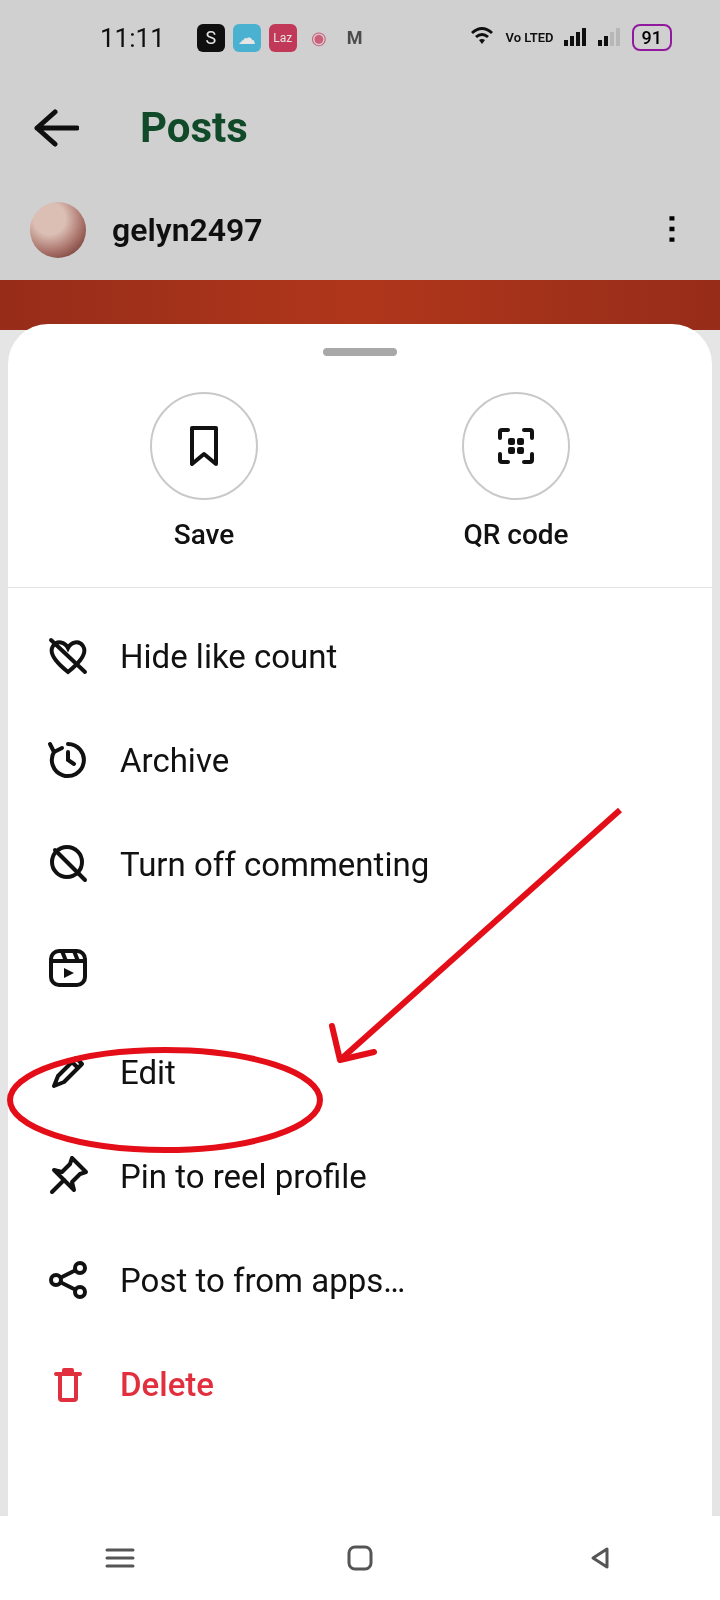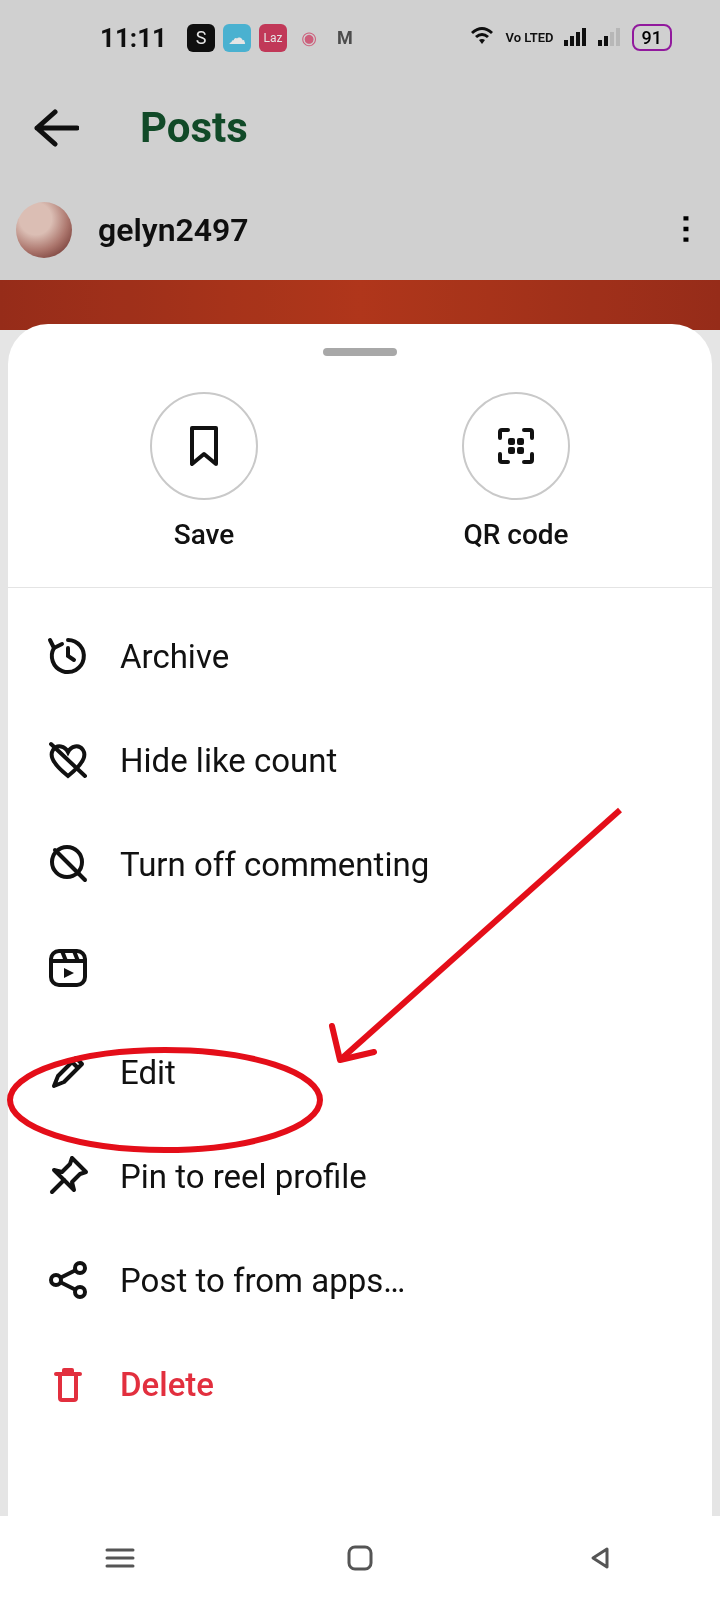--- a/index.html
+++ b/index.html
@@ -14,40 +14,40 @@
     
     .status-bar {
       height: 75px;
       display: flex;
       justify-content: space-between;
       align-items: center;
       padding: 0 48px 0 100px;
       background: #e8e8e8;
     }
     .status-left { display: flex; align-items: center; gap: 8px; }
-    .status-time { font-size: 26px; font-weight: 700; color: #111; margin-right: 12px; }
+    .status-time { font-size: 26px; font-weight: 400; color: #111; margin-right: 24px; }
     .status-icon-box { width: 28px; height: 28px; border-radius: 6px; display: flex; align-items: center; justify-content: center; font-size: 18px; }
     .status-right { display: flex; align-items: center; gap: 10px; }
     .batt { border: 2px solid #a21caf; border-radius: 8px; padding: 1px 8px; font-size: 18px; font-weight: 500; }
     
     .app-header {
       height: 105px;
       display: flex;
       align-items: center;
       padding: 0 30px;
       background: #e8e8e8;
     }
     .back-arrow { width: 50px; height: 50px; display: flex; align-items: center; justify-content: center; }
     .header-title { font-size: 42px; font-weight: 700; color: #14532d; margin-left: 60px; text-align: right; }
     
     .user-row {
       height: 100px;
       display: flex;
       align-items: center;
-      padding: 0 16px;
+      padding: 0 30px;
       background: #e8e8e8;
     }
     .avatar {
       width: 56px; height: 56px; border-radius: 50%;
       background: radial-gradient(circle at 35% 30%, #f4d4c9 30%, #c0847a 60%, #7a3a35 90%);
       position: relative;
     }
     .username { font-size: 32px; font-weight: 600; color: #111; margin-left: 26px; }
     .dots { margin-left: auto; font-size: 32px; font-weight: bold; letter-spacing: 2px; transform: rotate(90deg); }
     
@@ -201,37 +201,37 @@
       <span class="top-label">QR code</span>
     </div>
   </div>
 
   <div class="divider"></div>
 
   <div class="menu-list">
 
     <div class="menu-item">
       <span class="menu-icon">
+        <svg width="46" height="44" viewBox="0 0 46 44">
+            <path d="M23 38 C8 26 4 18 8 12 C12 6 20 8 23 14 C26 8 34 6 38 12 C42 18 38 26 23 38 Z" stroke="#111" stroke-width="4" fill="none"></path>
+            <line x1="6" y1="6" x2="40" y2="38" stroke="#111" stroke-width="4" stroke-linecap="round"></line>
+          </svg>
+      </span>
+      <span class="menu-label">Hide like count</span>
+    </div>
+
+    <div class="menu-item">
+      <span class="menu-icon">
         <svg width="44" height="44" viewBox="0 0 44 44">
             <path d="M22 6 A16 16 0 1 1 8 14" stroke="#111" stroke-width="4" fill="none" stroke-linecap="round"></path>
             <path d="M4 6 L8 14 L16 10" stroke="#111" stroke-width="4" fill="none" stroke-linecap="round" stroke-linejoin="round"></path>
             <path d="M22 14 V22 L28 26" stroke="#111" stroke-width="4" fill="none" stroke-linecap="round"></path>
           </svg>
       </span>
       <span class="menu-label">Archive</span>
-    </div>
-
-    <div class="menu-item">
-      <span class="menu-icon">
-        <svg width="46" height="44" viewBox="0 0 46 44">
-            <path d="M23 38 C8 26 4 18 8 12 C12 6 20 8 23 14 C26 8 34 6 38 12 C42 18 38 26 23 38 Z" stroke="#111" stroke-width="4" fill="none"></path>
-            <line x1="6" y1="6" x2="40" y2="38" stroke="#111" stroke-width="4" stroke-linecap="round"></line>
-          </svg>
-      </span>
-      <span class="menu-label">Hide like count</span>
     </div>
 
     <div class="menu-item">
       <span class="menu-icon">
         <svg width="46" height="44" viewBox="0 0 46 44">
             <circle cx="22" cy="20" r="15" stroke="#111" stroke-width="4" fill="none"></circle>
             <path d="M32 30 L40 38" stroke="#111" stroke-width="4" stroke-linecap="round"></path>
             <line x1="10" y1="8" x2="34" y2="32" stroke="#111" stroke-width="4" stroke-linecap="round"></line>
           </svg>
       </span>

